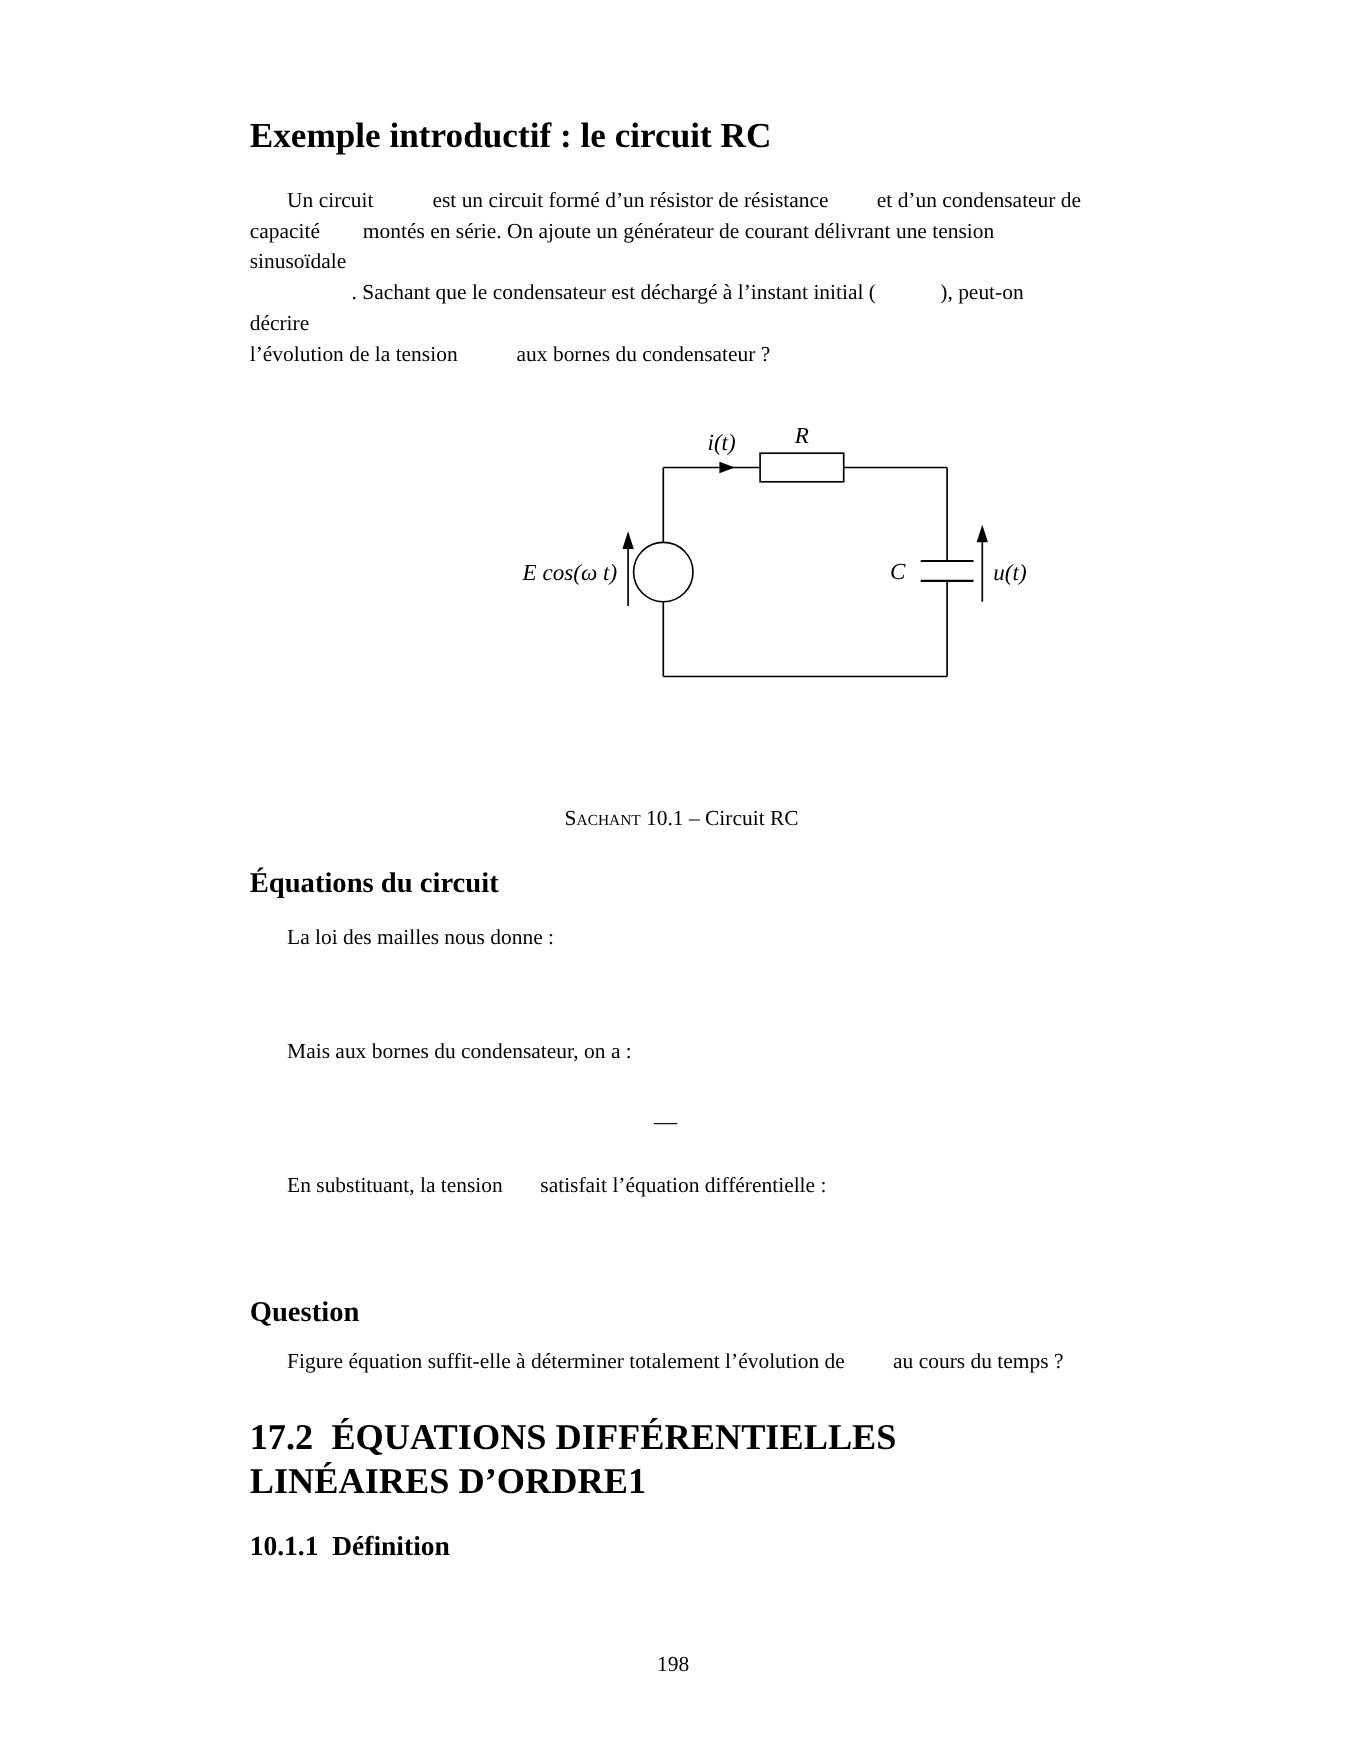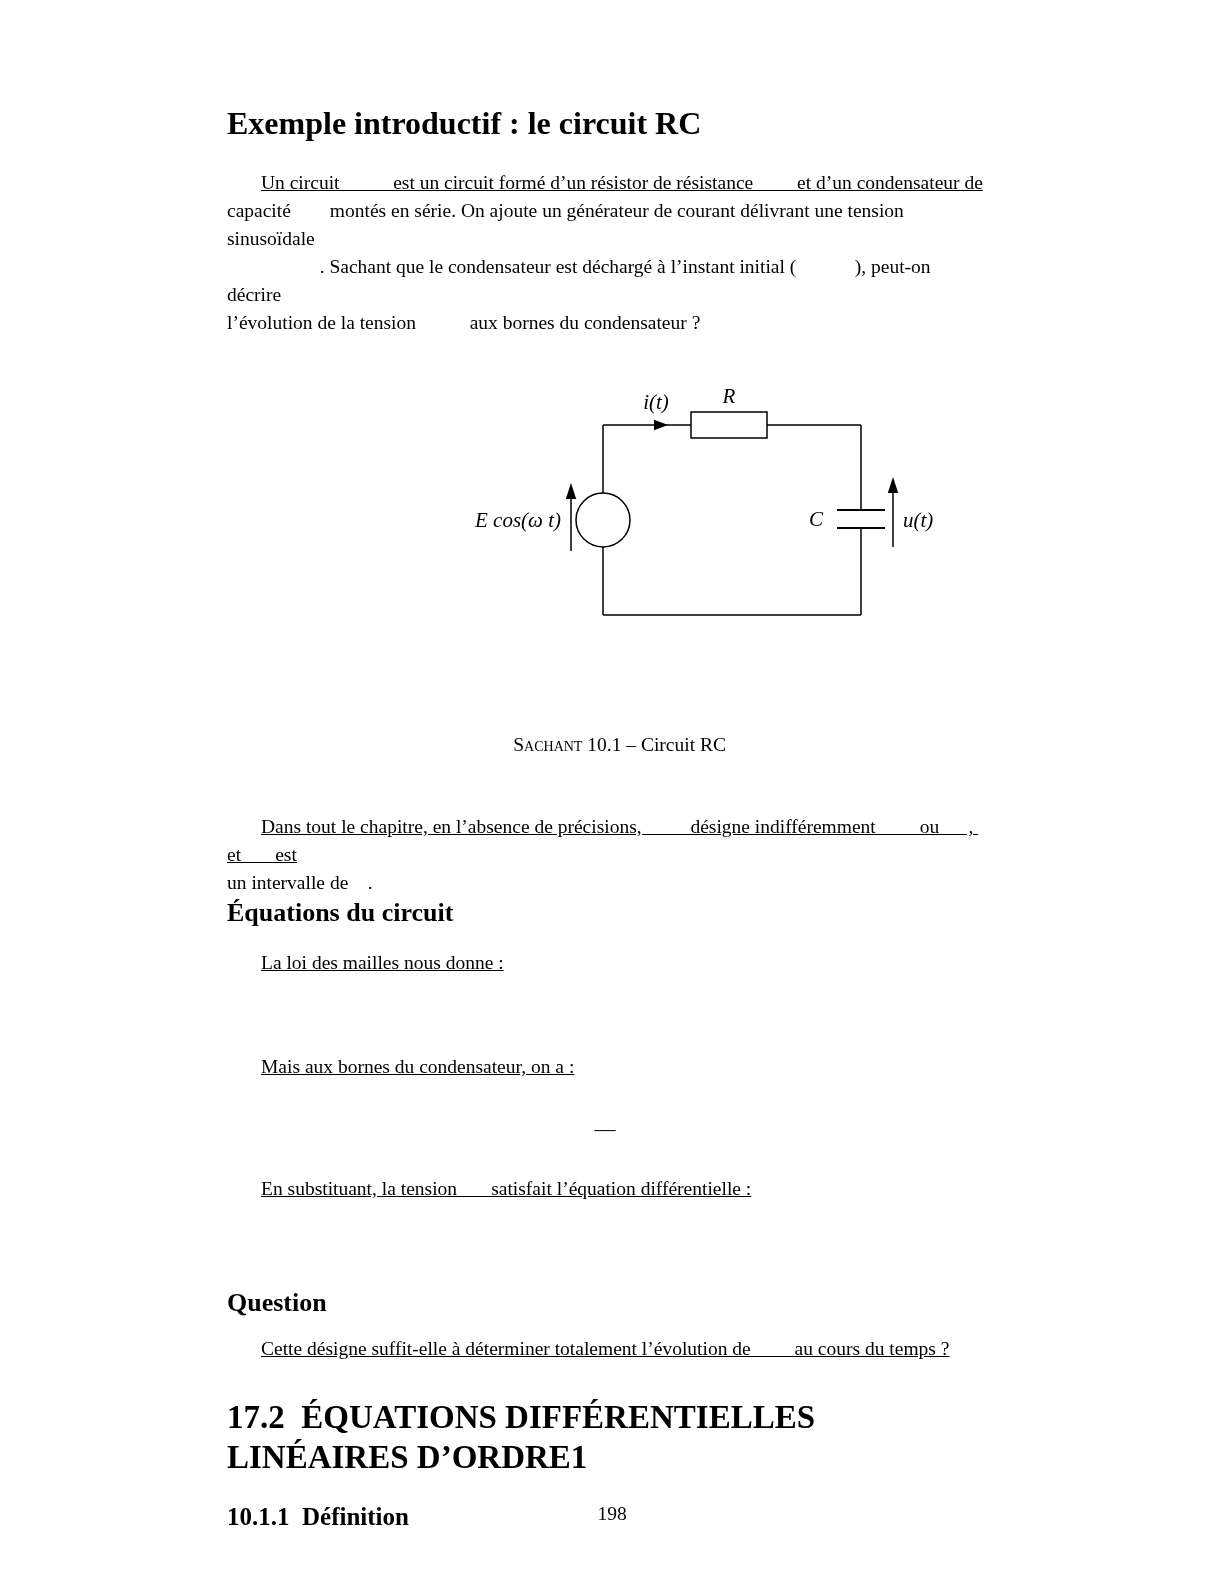--- a/index.html
+++ b/index.html
@@ -11,21 +11,21 @@
     background:#ffffff;
     color:#000000;
     font-family:"Liberation Serif", serif;
     font-size:19.5px;
     line-height:28px;
     overflow:hidden;
   }
   .content { padding:103px 127px 0 113px; }
 
   .line, .para { white-space:pre-wrap; }
-  .indent { text-indent:34px;text-decoration:underline; }
+  .indent { text-indent:34px; }
 
   h1.doc-title {
     font-size:32px; line-height:40px; font-weight:bold;
     margin:0 0 26px 0;
     white-space:pre-wrap;
   }
 
   .figure-area { position:relative; height:250px; margin-top:48px; }
   .figure-area svg { position:absolute; left:232px; top:0; display:block; }
   .circ-label { font-family:"Liberation Serif", serif; font-style:italic; font-size:21px; fill:#000; }
@@ -110,38 +110,34 @@
         <line x1="434" y1="162" x2="434" y2="102" stroke="#000" stroke-width="1.5"></line>
         <polygon points="434,92 428.8,108 439.2,108" fill="#000"></polygon>
         <text class="circ-label" x="444" y="142" text-anchor="start">u(t)</text>
       </svg>
     </div>
 
     <div class="caption">
       <span class="sc">Sachant</span><span> 10.1 – Circuit RC</span>
     </div>
 
-    <div class="note">
-      <div class="line indent">Dans tout le chapitre, en l’absence de précisions,          désigne indifféremment         ou      , et       est</div>
-      <div class="line">un intervalle de    .</div>
-    </div>
 
     <h2 class="sec-heading">Équations du circuit</h2>
 
     <div class="para indent p-mailles">La loi des mailles nous donne :</div>
 
     <div class="para indent p-bornes">Mais aux bornes du condensateur, on a :</div>
 
     <div class="fraction-bar">—</div>
 
     <div class="para indent p-substituant">En substituant, la tension       satisfait l’équation différentielle :</div>
 
     <h2 class="question-heading">Question</h2>
 
-    <div class="para indent">Cette désigne suffit-elle à déterminer totalement l’évolution de         au cours du temps ?</div>
+    <div class="para indent">Figure équation suffit-elle à déterminer totalement l’évolution de         au cours du temps ?</div>
 
     <h1 class="big-heading">17.2  ÉQUATIONS DIFFÉRENTIELLES LINÉAIRES D’ORDRE1</h1>
 
     <h2 class="sub-heading">10.1.1  Définition</h2>
 
   </div>
 
   <div class="page-number">198</div>
 </div>
 

